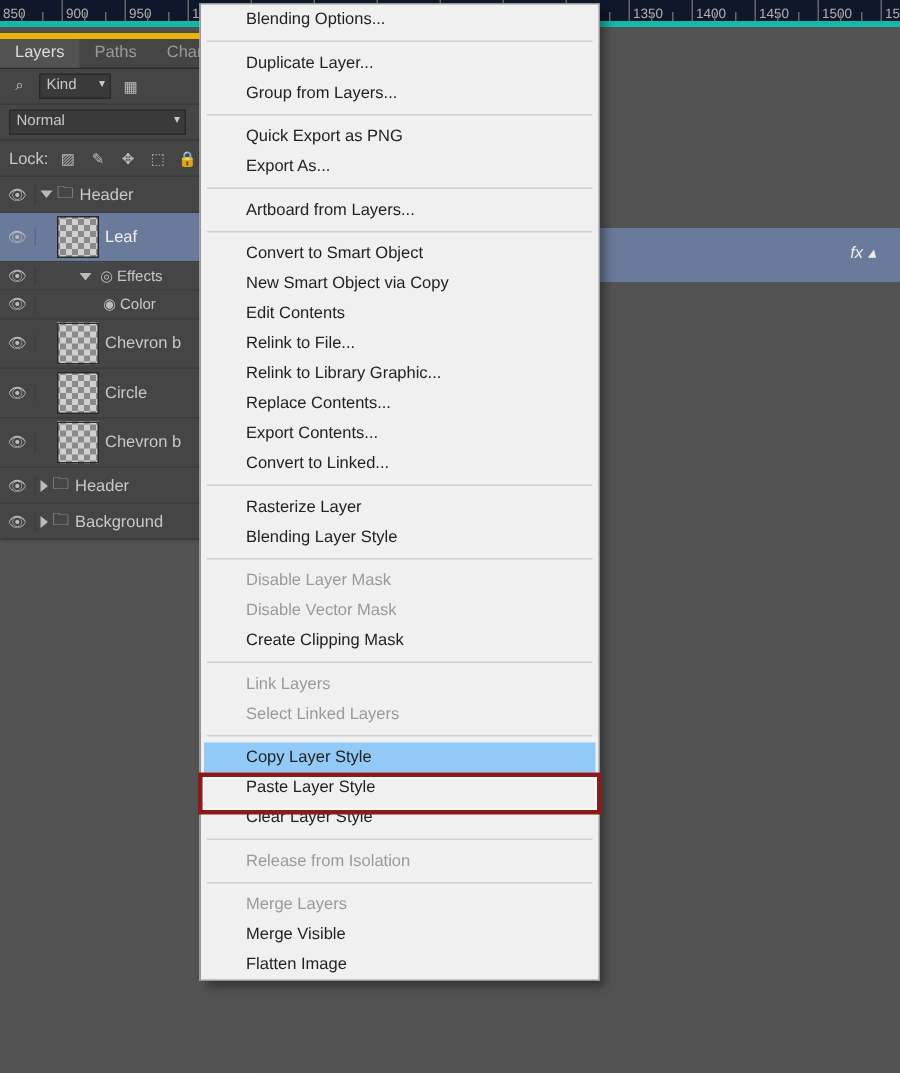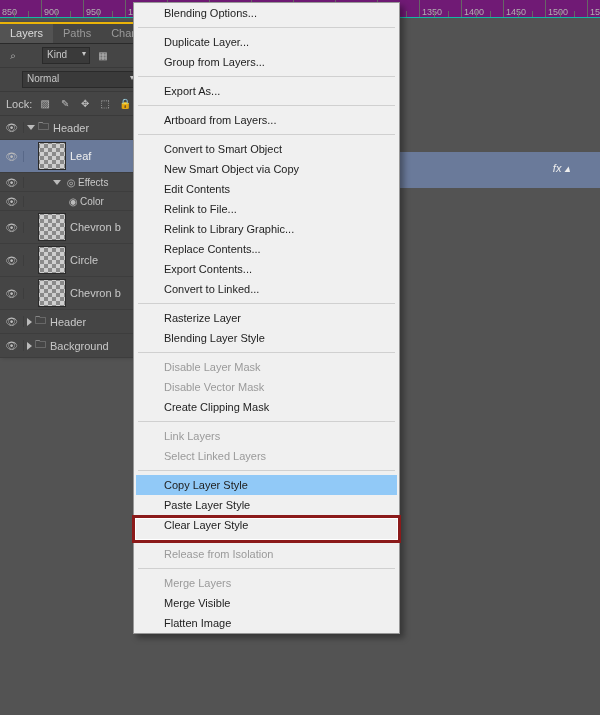--- a/index.html
+++ b/index.html
@@ -7,26 +7,26 @@
     width: 600px; height: 715px;
     background: #535353;
     color: #c8c8c8;
     font-size: 11px;
     overflow: hidden;
     position: relative;
   }
   
   .ruler {
     height: 18px;
-    background: #701a75;
+    background: #0f172a;
     color: #b0b0b0;
     font-size: 9px;
     display: flex;
     overflow: hidden;
-    border-bottom: 1px solid #14b8a6;
+    border-bottom: 4px solid #14b8a6;
   }
   .ruler .mark {
     width: 42px;
     flex: 0 0 42px;
     border-right: 1px solid #666;
     padding-left: 2px;
     white-space: nowrap;
     position: relative;
     display: flex;
     align-items: flex-end;
@@ -40,21 +40,21 @@
     bottom: 0;
   }
   .ruler .mark::before { left: 14px; }
   .ruler .mark::after  { left: 28px; }
   
   .panel {
     width: 145px;
     background: #454545;
     position: absolute;
     top: 22px; left: 0;
-    border-top: 2px solid #eab308;
+    border-top: 4px solid #eab308;
     border-right: 1px solid #2a2a2a;
     box-shadow: 2px 0 4px rgba(0,0,0,.2);
   }
   .tabrow {
     display: flex;
     height: 20px;
     background: #454545;
     border-bottom: 1px solid #2a2a2a;
   }
   .tab {
@@ -74,21 +74,20 @@
     gap: 6px;
     border-bottom: 1px solid #3a3a3a;
   }
   .dd {
     background: #3a3a3a;
     border: 1px solid #2a2a2a;
     color: #c8c8c8;
     font-size: 10px;
     padding: 1px 14px 3px 4px;
     position: relative;
-    margin-left: 16px;
   }
   .dd::after {
     content: "▾"; position: absolute; right: 3px; top: 1px; font-size: 8px;
   }
   .glyph {
     width: 14px; height: 14px;
     display: inline-flex; align-items: center; justify-content: center;
     color: #bbb; font-size: 10px;
   }
   
@@ -135,21 +134,21 @@
     border-top: 5px solid #bbb;
     margin: 0 3px;
   }
   .disc.right {
     border-top: 4px solid transparent;
     border-bottom: 4px solid transparent;
     border-left: 5px solid #bbb;
     border-right: 0;
   }
   .folder { color: #c0c0c0; margin-right: 4px; font-size: 11px; }
-  .fx { margin-left: auto; margin-right: 20px; font-style: italic; color: #eee; font-size: 11px; }
+  .fx { margin-left: auto; margin-right: 6px; font-style: italic; color: #eee; font-size: 11px; }
   
   .canvas {
     position: absolute;
     left: 145px; right: 0; top: 22px; bottom: 0;
     background: #535353;
   }
   .canvas .rowext {
     position: absolute;
     left: 0; right: 0;
     background: #6a7a9a;
@@ -295,20 +294,21 @@
       </div>
     </div>
 </div>
 
 <div class="menu" id="menu">
     <div class="mi">Blending Options...</div>
     <div class="sep"></div>
     <div class="mi">Duplicate Layer...</div>
     <div class="mi">Group from Layers...</div>
     <div class="sep"></div>
+    <div class="mi">Quick Export as PNG</div>
     <div class="mi">Export As...</div>
     <div class="sep"></div>
     <div class="mi">Artboard from Layers...</div>
     <div class="sep"></div>
     <div class="mi">Convert to Smart Object</div>
     <div class="mi">New Smart Object via Copy</div>
     <div class="mi">Edit Contents</div>
     <div class="mi">Relink to File...</div>
     <div class="mi">Relink to Library Graphic...</div>
     <div class="mi">Replace Contents...</div>

